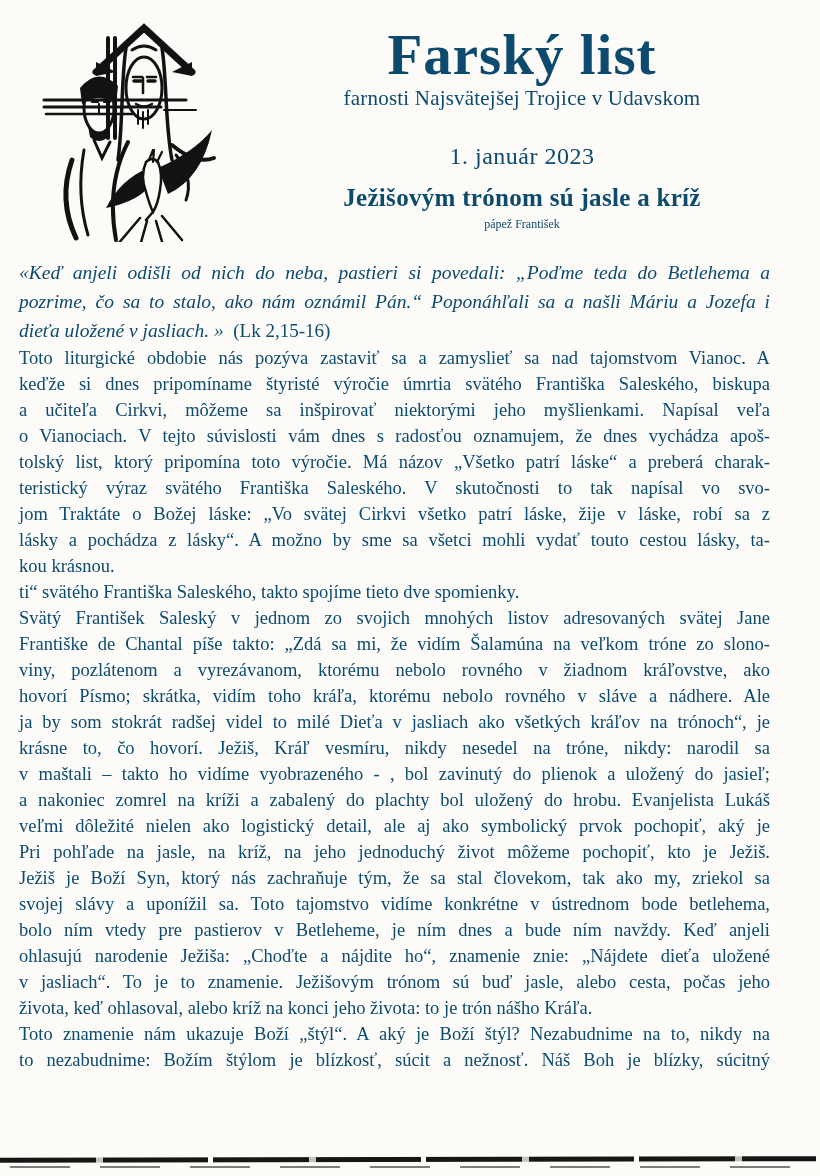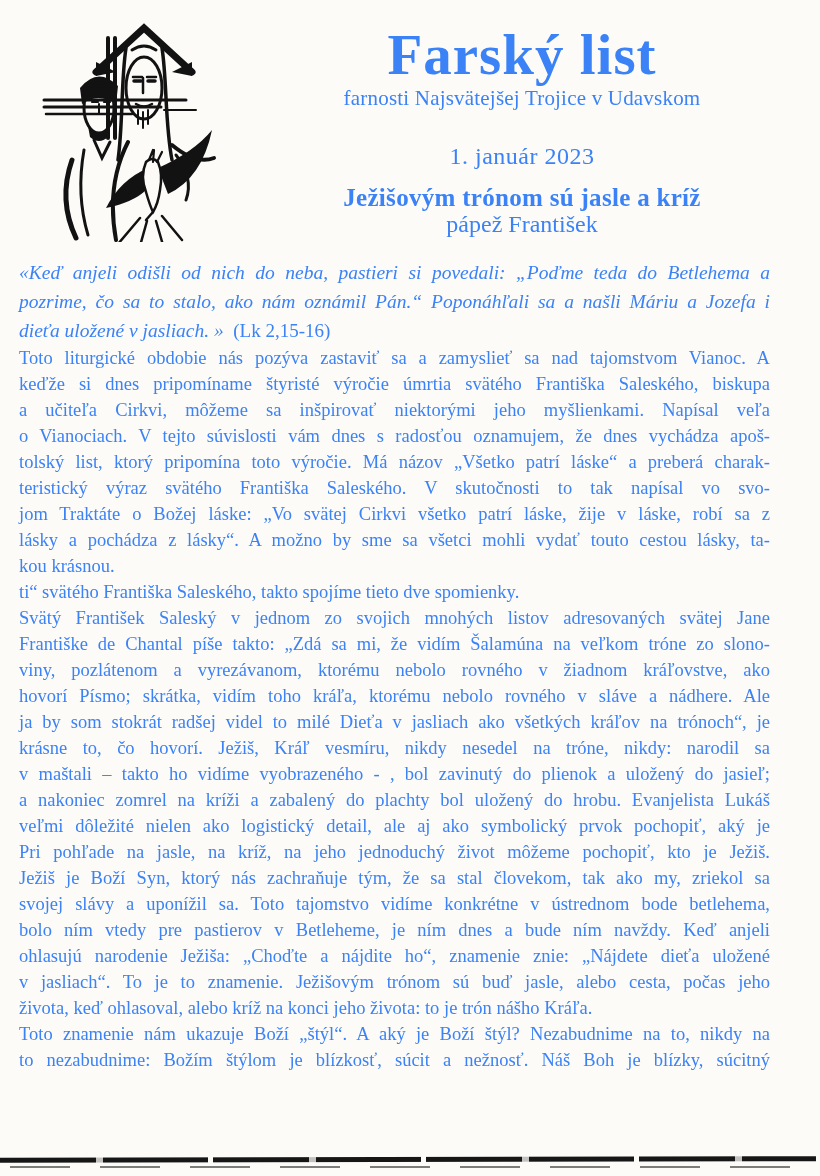--- a/index.html
+++ b/index.html
@@ -2,21 +2,21 @@
 <html><head>
 <meta charset="utf-8">
 <style>
   html, body { margin: 0; padding: 0; background: #d9d9d9; }
   .page {
     position: relative;
     width: 820px;
     height: 1176px;
     margin: 0 auto;
     background: #fcfbf8;
-    color: #3b82f6;
+    color: #0c4a6e;
     font-family: "Liberation Serif", "DejaVu Serif", serif;
     overflow: hidden;
   }
 
   
   .logo {
     position: absolute;
     left: 36px;
     top: 10px;
     width: 212px;
@@ -52,21 +52,21 @@
     letter-spacing: 0.5px;
   }
   .article-title {
     font-size: 25px;
     font-weight: 700;
     line-height: 28px;
     margin-top: 15px;
     letter-spacing: 0.3px;
   }
   .article-author {
-    font-size: 24px;
+    font-size: 12px;
     line-height: 23px;
     margin-top: 1px;
   }
 
   
   .article-body {
     position: absolute;
     left: 19px;
     top: 258px;
     width: 751px;

